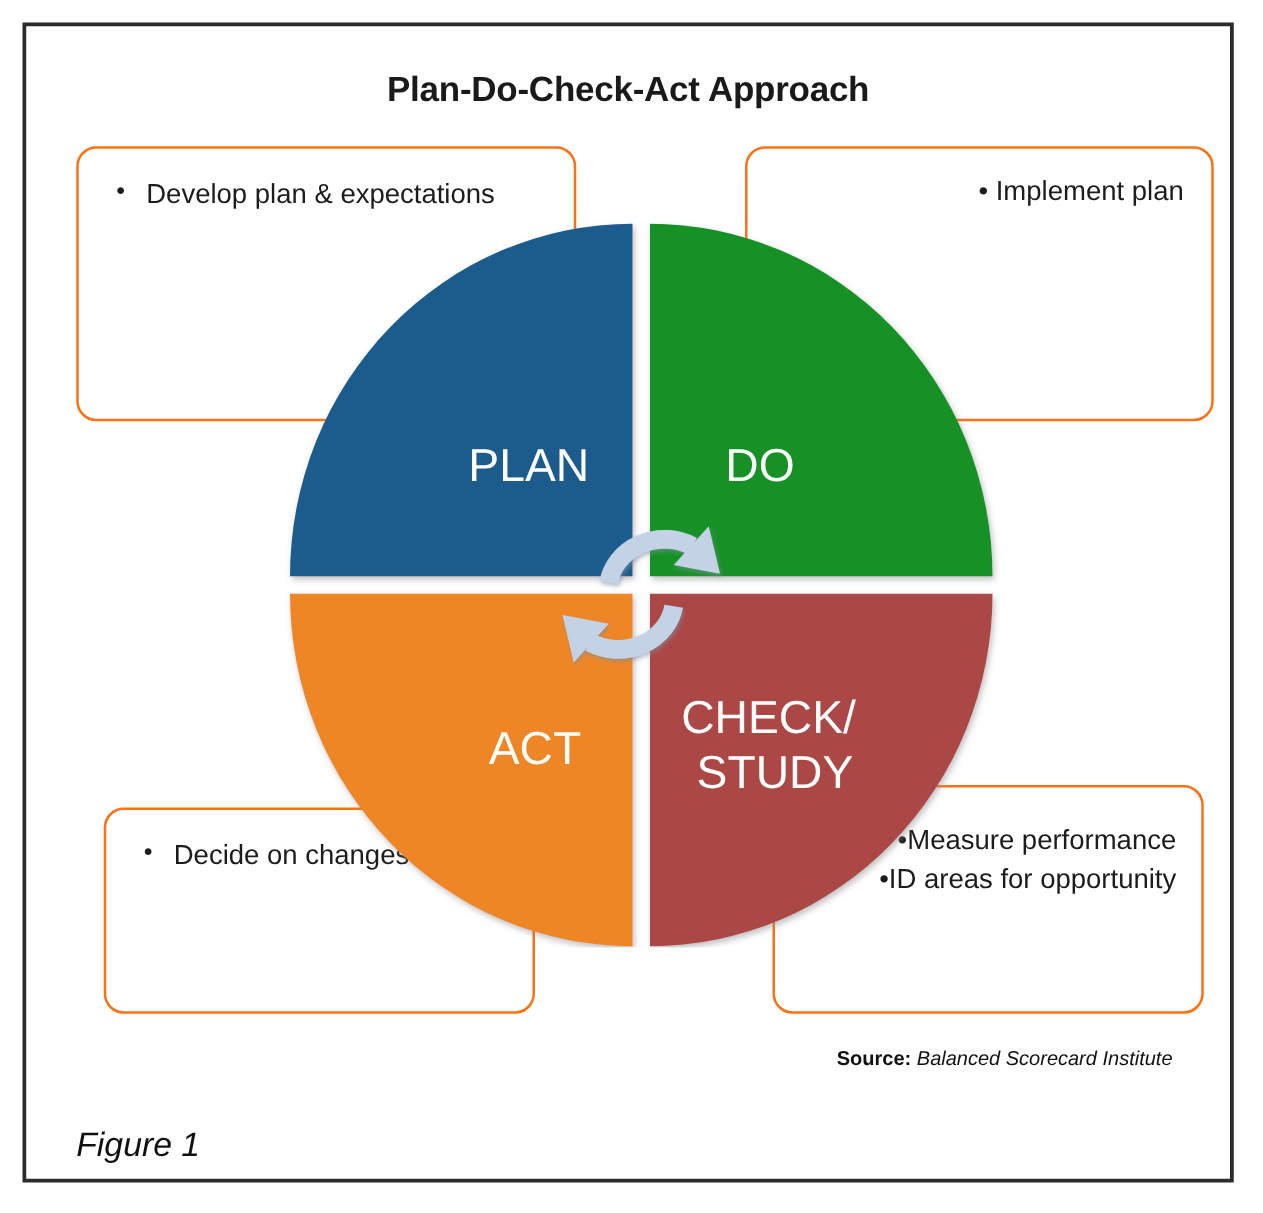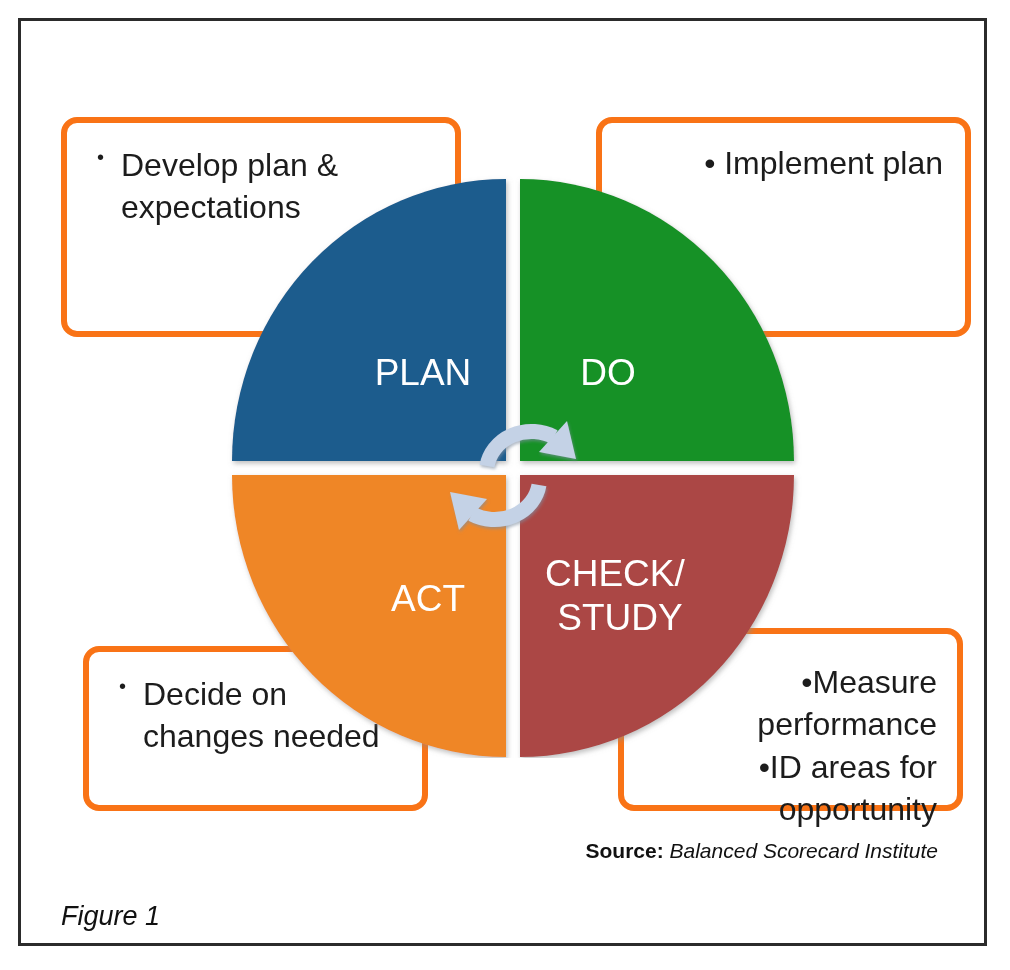--- a/index.html
+++ b/index.html
@@ -34,25 +34,25 @@
     text-align: center;
     font-size: 28px;
     font-weight: bold;
     color: #1a1a1a;
     letter-spacing: -0.2px;
   }
 
   
   .callout {
     position: absolute;
-    border: 6px solid #f97316;
+    border: 2px solid #f97316;
     border-radius: 16px;
     background: transparent;
     box-sizing: border-box;
-    font-size: 32px;
+    font-size: 22px;
     color: #1c1c1c;
     line-height: 1.30;
   }
   .callout ul {
     list-style: none;
     margin: 0;
     padding: 0;
   }
   .callout li {
     position: relative;
@@ -104,21 +104,21 @@
     font-family: "Liberation Sans", sans-serif;
     font-size: 37px;
     text-anchor: middle;
   }
 
   
   #source-line {
     position: absolute;
     right: 46px;
     top: 818px;
-    font-size: 21px;
+    font-size: 16px;
     color: #111111;
     white-space: nowrap;
   }
   #source-label { font-weight: bold; }
   #source-value { font-style: italic; }
 
   #figure-caption {
     position: absolute;
     left: 40px;
     top: 862px;
@@ -126,20 +126,21 @@
     font-style: italic;
     color: #111111;
     margin-top: 18px;
   }
 </style>
 </head>
 <body>
 
 <div id="figure-frame">
 
+  <div id="diagram-title">Plan-Do-Check-Act Approach</div>
 
   <div id="callout-plan" class="callout callout-left">
     <ul>
       <li>Develop plan &amp; expectations</li>
     </ul>
   </div>
 
   <div id="callout-do" class="callout callout-right callout-do">
     <ul>
       <li>Implement plan</li>

